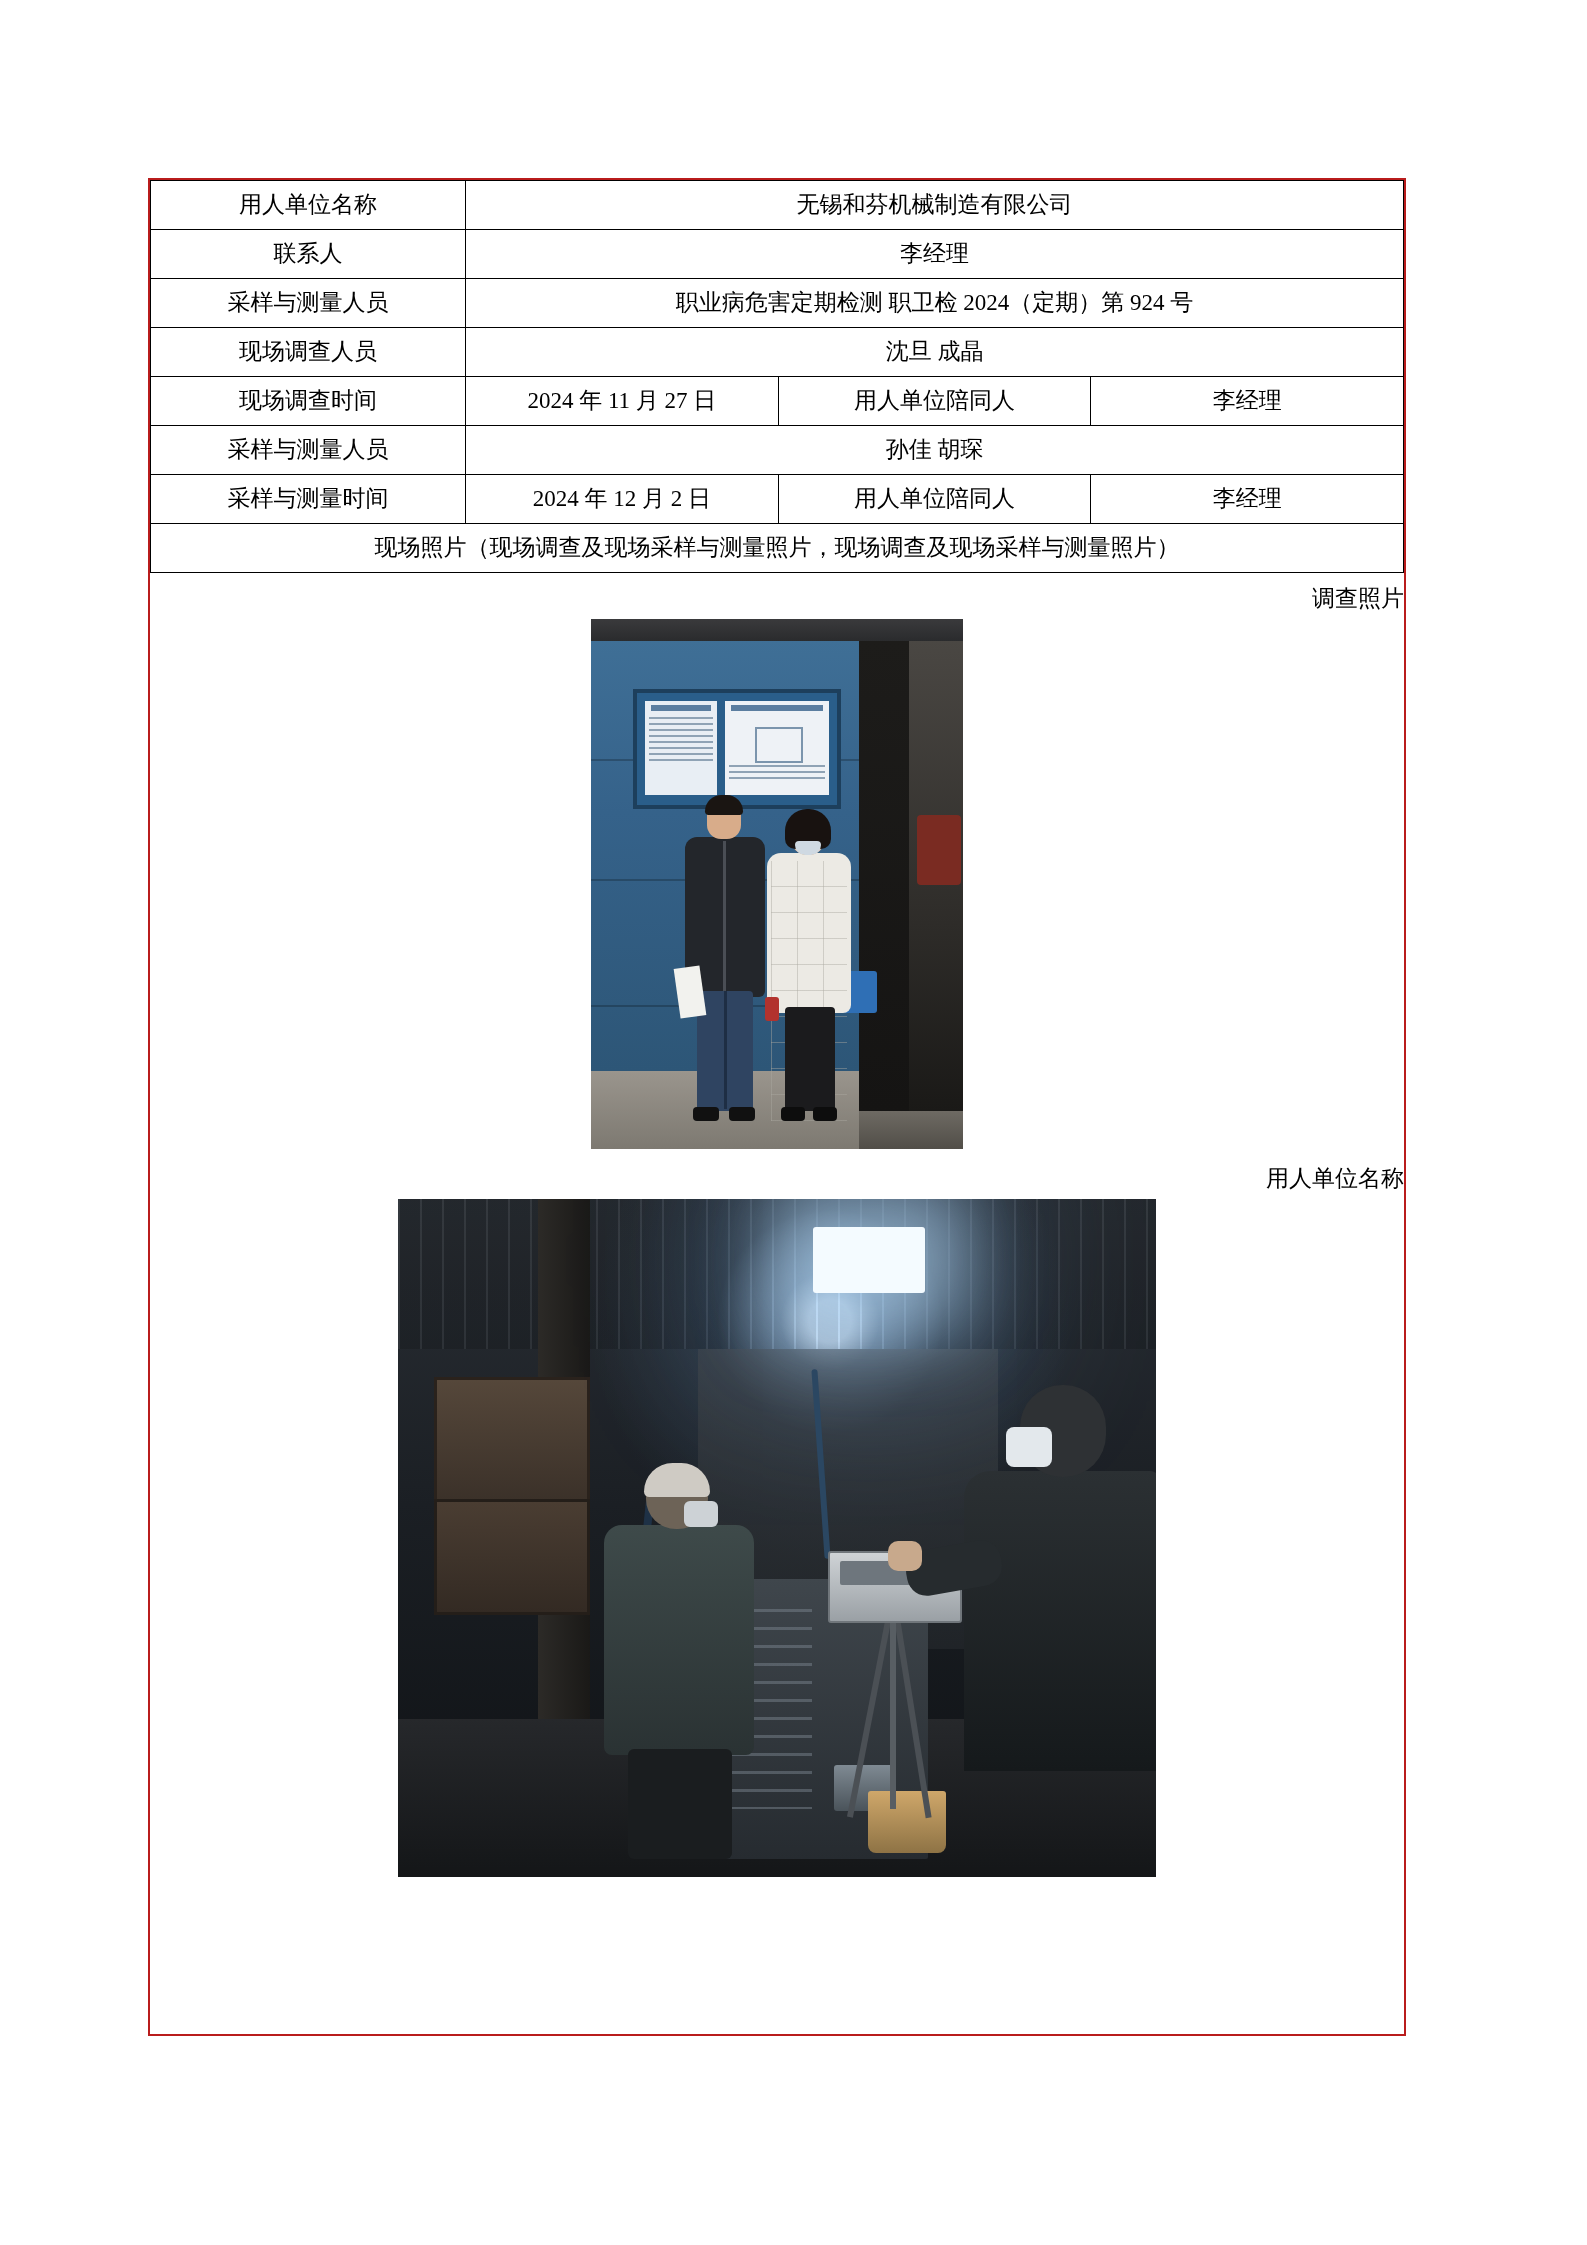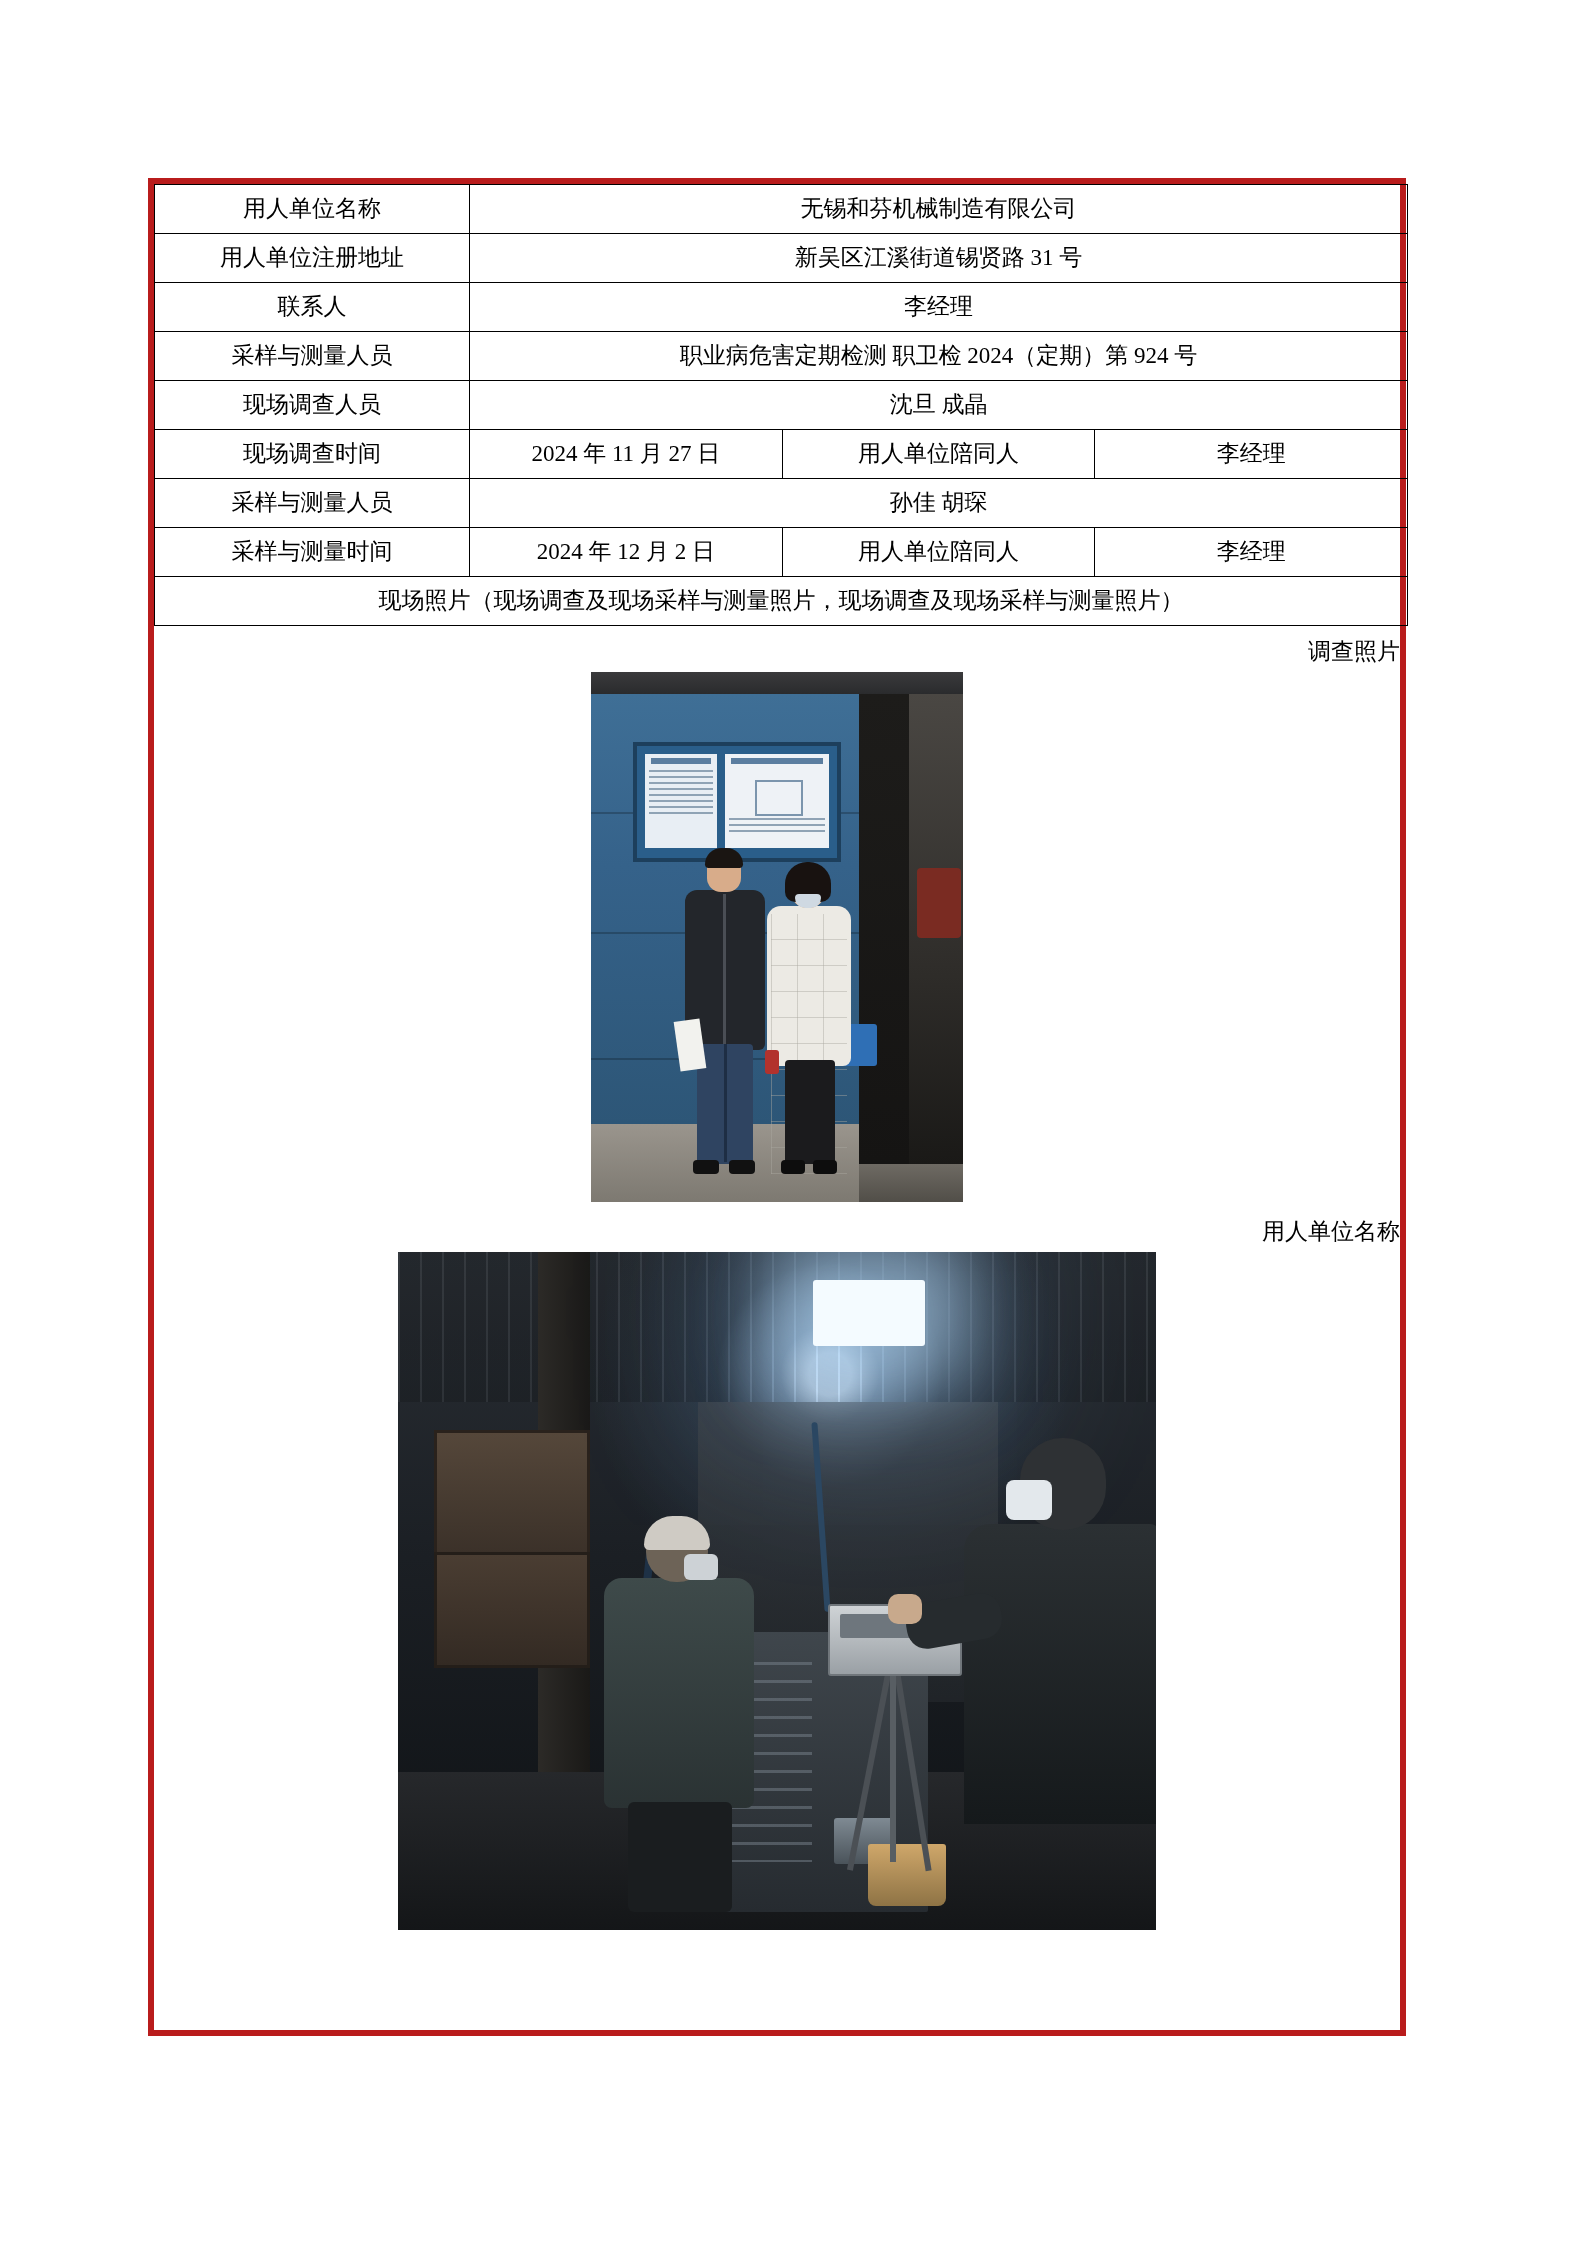--- a/index.html
+++ b/index.html
@@ -14,21 +14,21 @@
     color: #000000;
     position: relative;
     overflow: hidden;
   }
   .page {
     position: absolute;
     left: 148px;
     top: 178px;
     width: 1258px;
     height: 1858px;
-    border: 6px solid #b91c1c;
+    border: 2px solid #b91c1c;
     box-sizing: border-box;
     background: #fff;
   }
   table.info {
     border-collapse: collapse;
     width: 1254px;
     table-layout: fixed;
     margin: 0;
   }
   table.info td {
@@ -237,24 +237,20 @@
 </head>
 <body>
 
 <div class="page">
 
   <table class="info">
     <tbody>
         <tr>
       <td class="label">用人单位名称</td>
       <td colspan="3">无锡和芬机械制造有限公司</td>
-    </tr>
-    <tr>
-      <td class="label">用人单位注册地址</td>
-      <td colspan="3">新吴区江溪街道锡贤路 31 号</td>
     </tr>
     <tr>
       <td class="label">联系人</td>
       <td colspan="3">李经理</td>
     </tr>
     <tr>
       <td class="label">采样与测量人员</td>
       <td colspan="3">职业病危害定期检测  职卫检 2024（定期）第 924 号</td>
     </tr>
     <tr>

